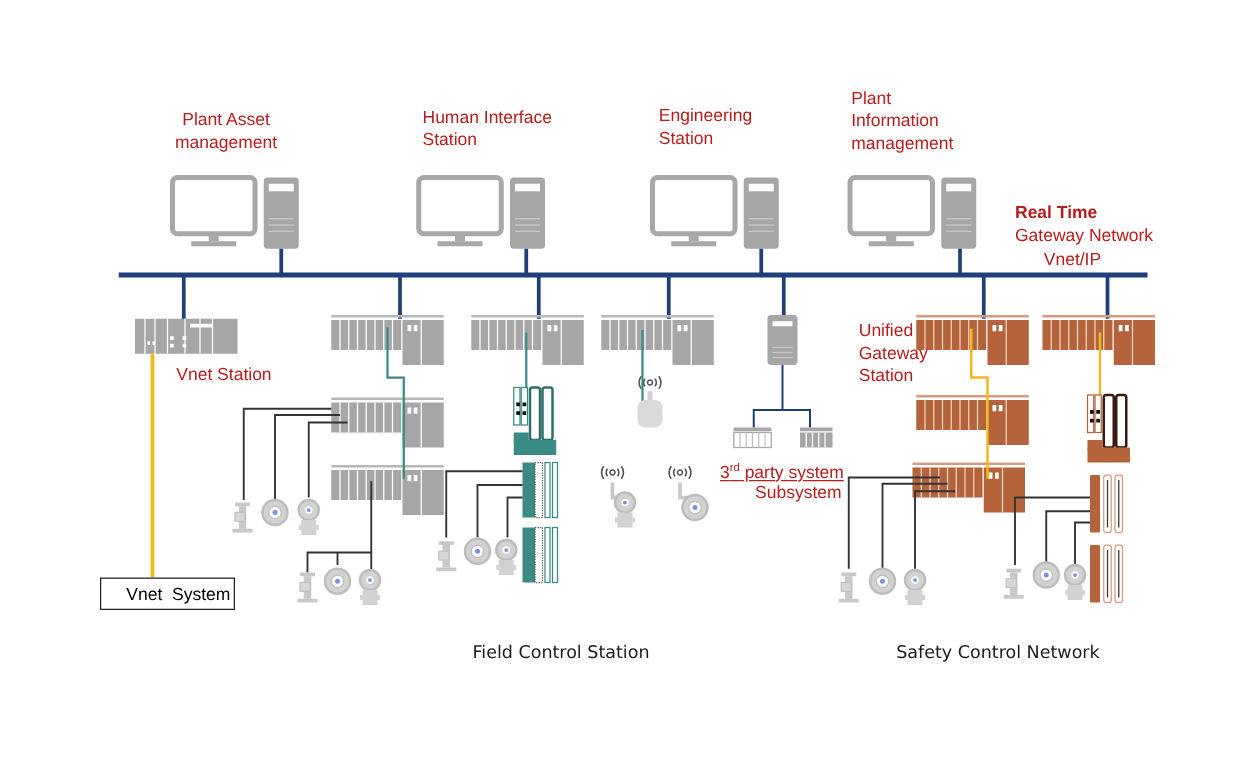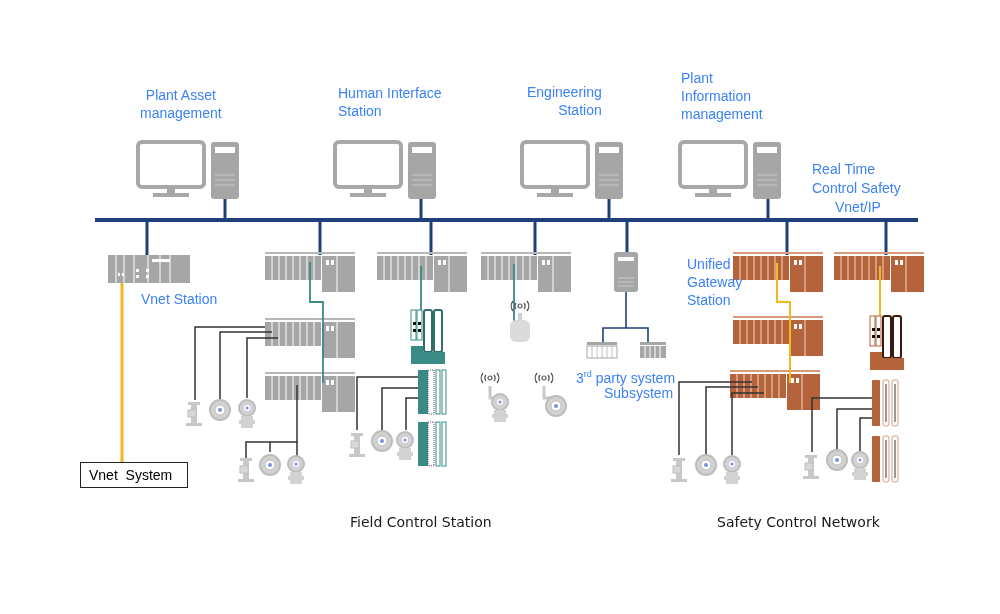--- a/index.html
+++ b/index.html
@@ -1,20 +1,20 @@
 <!DOCTYPE html>
 <html><head>
 <meta charset="utf-8">
 <style>
   html, body { margin:0; padding:0; background:#ffffff; }
   body { width:1000px; height:614px; position:relative; overflow:hidden; font-family:"Liberation Sans", sans-serif; }
-  .lbl { position:absolute; font-size:14px; line-height:18px; color:#3b82f6; white-space:pre-line; }
+  .lbl { position:absolute; font-size:14px; line-height:18px; color:#b91c1c; white-space:pre-line; }
   .lbl-c { position:absolute; font-size:14px; line-height:18px; color:#1a1a1a; font-family:"DejaVu Sans", sans-serif; }
   svg { position:absolute; left:0; top:0; }
-  .vbox { position:absolute; left:80px; top:462px; width:108px; height:26px; border:1.5px solid #222; background:#fff; box-sizing:border-box; font-size:14px; line-height:24px; padding-left:8px; }
+  .vbox { position:absolute; left:80px; top:462px; width:108px; height:26px; border:1.5px solid #222; background:#fff; box-sizing:border-box; font-size:14px; line-height:24px; padding-left:20px; }
   sup { font-size:9px; }
 </style>
 </head>
 <body>
 
 <svg width="1000" height="614">
   <defs>
     <g id="rack-gray">
       <rect x="0" y="0" width="90" height="2" fill="#b8b8b8"></rect>
       <rect x="0" y="4" width="56" height="24" fill="#a6a6a6"></rect>
@@ -343,34 +343,34 @@
     </g>
   <g transform="translate(860,460)">
       <use href="#ptx"></use>
     </g>
 </svg>
 
 <div class="lbl" style="left:140px;top:86px;text-align:center;">Plant Asset
 management</div>
 <div class="lbl" style="left:338px;top:84px;">Human Interface
 Station</div>
-<div class="lbl" style="left:527px;top:83px;text-align:right;">Engineering
+<div class="lbl" style="left:527px;top:83px;">Engineering
 Station</div>
 <div class="lbl" style="left:681px;top:69px;">Plant
 Information
 management</div>
 
-<div class="lbl" style="left:812px;top:160px;">Real Time</div>
-<div class="lbl" style="left:812px;top:179px;">Control Safety</div>
+<div class="lbl" style="left:812px;top:160px;font-weight:bold;">Real Time</div>
+<div class="lbl" style="left:812px;top:179px;">Gateway Network</div>
 <div class="lbl" style="left:835px;top:198px;">Vnet/IP</div>
 
 <div class="lbl" style="left:141px;top:290px;">Vnet Station</div>
 <div class="vbox"><span style="white-space:pre;">Vnet  System</span></div>
 
 <div class="lbl" style="left:687px;top:255px;">Unified
 Gateway
 Station</div>
 
-<div class="lbl" style="left:576px;top:365px;"><span>3</span><sup>rd</sup><span style="white-space:pre;"> party system</span></div>
+<div class="lbl" style="left:576px;top:365px;text-decoration:underline;"><span>3</span><sup>rd</sup><span style="white-space:pre;"> party system</span></div>
 <div class="lbl" style="left:604px;top:384px;">Subsystem</div>
 
-<div class="lbl-c" style="left:350px;top:513px;">Field Control Station</div>
+<div class="lbl-c" style="left:378px;top:513px;">Field Control Station</div>
 <div class="lbl-c" style="left:717px;top:513px;">Safety Control Network</div>
 
 </body></html>

